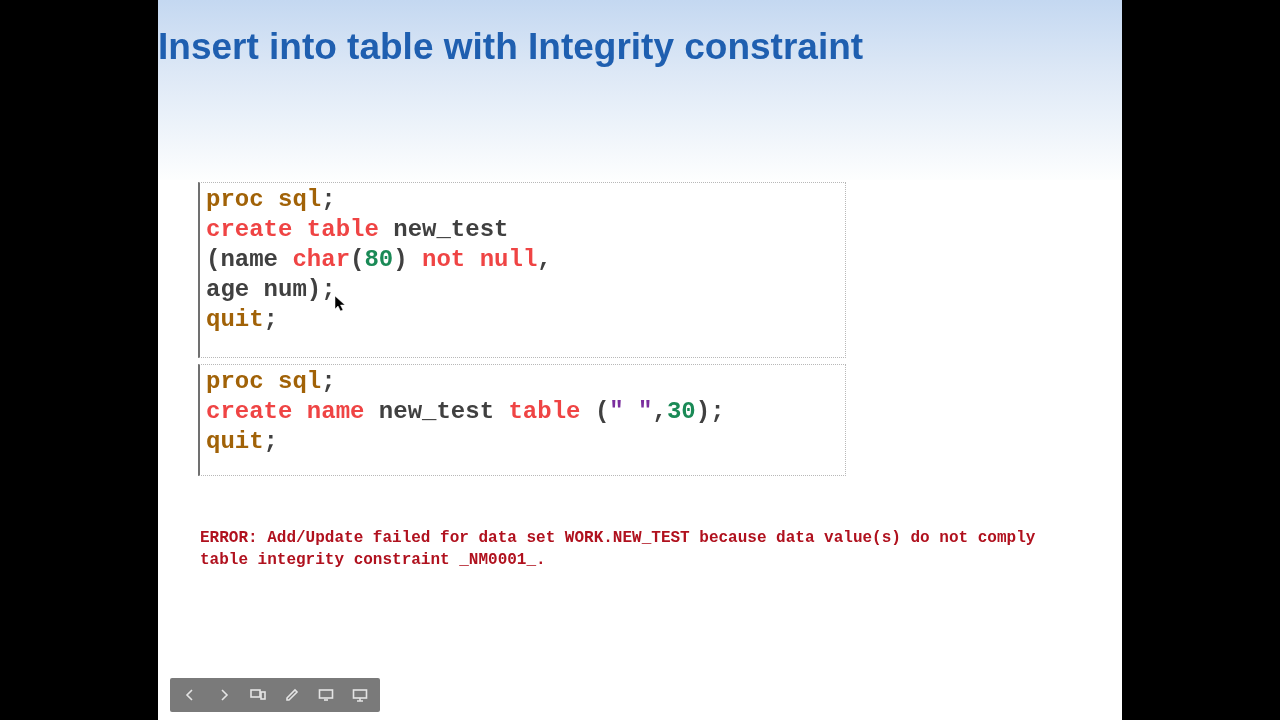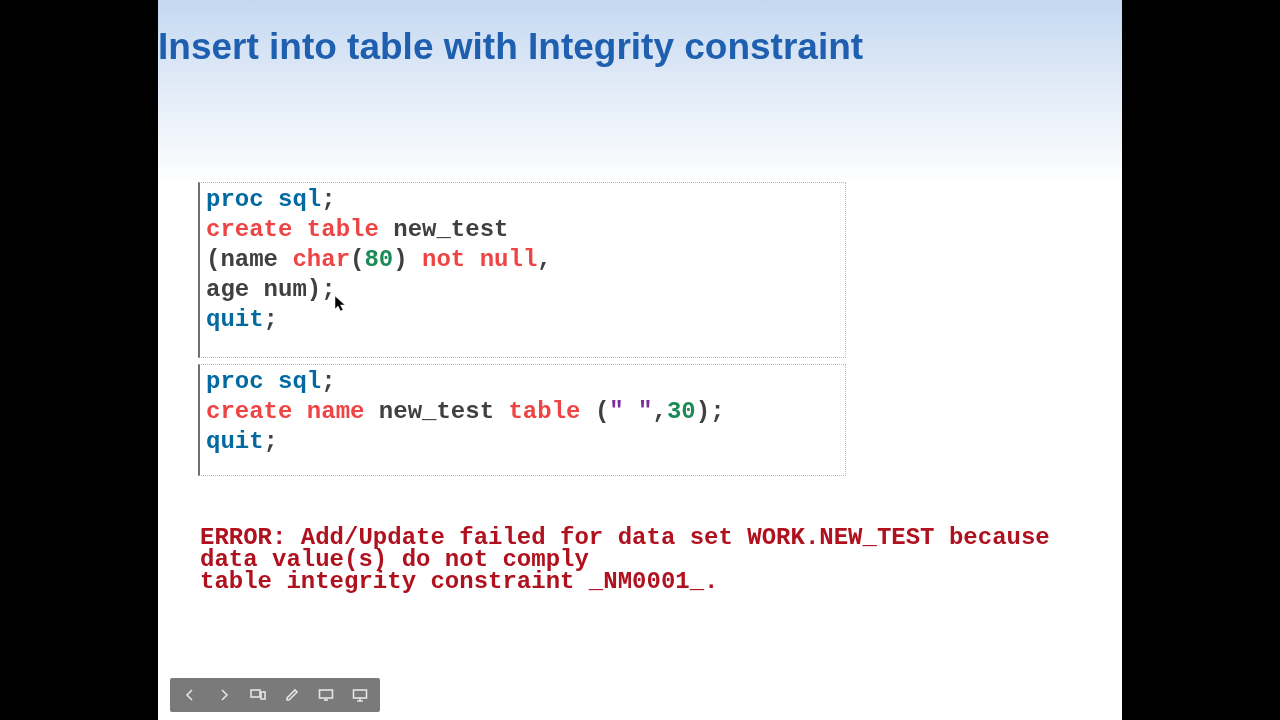--- a/index.html
+++ b/index.html
@@ -38,31 +38,31 @@
   line-height:30px;
   font-weight:bold;
   color:#3c3c3c;
   padding:2px 4px 2px 6px;
   box-sizing:border-box;
   white-space:pre;
 }
 #cb1 { left:40px; top:182px; width:648px; height:176px; }
 #cb2 { left:40px; top:364px; width:648px; height:112px; }
 
-.kw  { color:#0369a1; }   
+.kw  { color:#a16207; }   
 .kw2 { color:#ef4444; }   
 .num { color:#1a8a56; }   
 .str { color:#7a2e9e; }   
 .plain { color:#404040; }
 
 .error {
   position:absolute;
   left:42px; top:527px; width:905px;
   font-family:"Courier New", Courier, monospace;
-  font-size:24px;
+  font-size:16px;
   font-weight:bold;
   color:#b0111e;
   line-height:22px;
 }
 
 
 .cursor {
   position:absolute;
   left:176px; top:295px;
   width:12px; height:18px;

